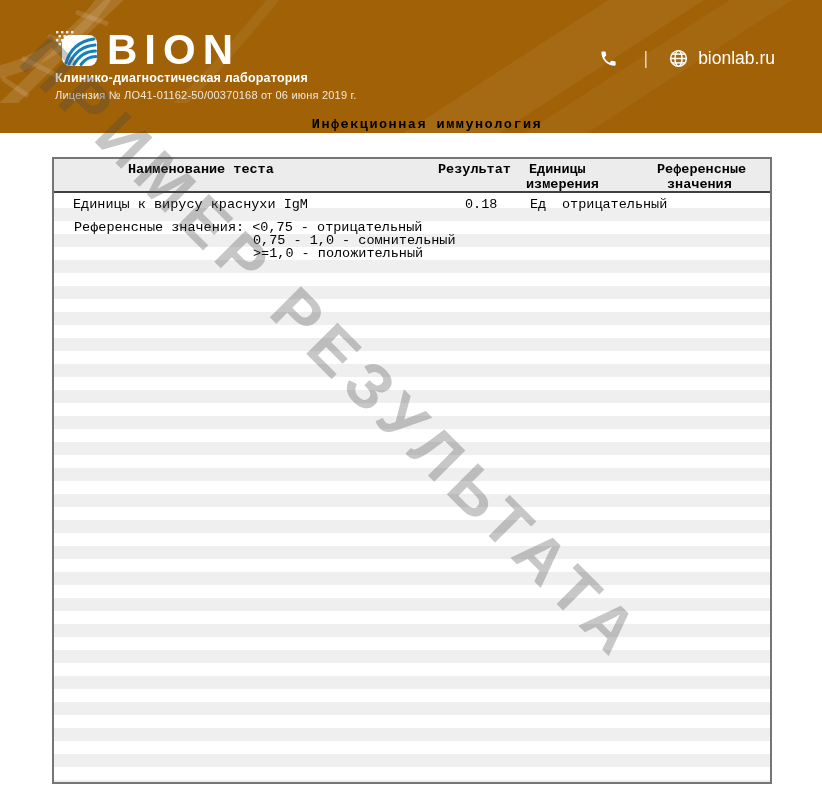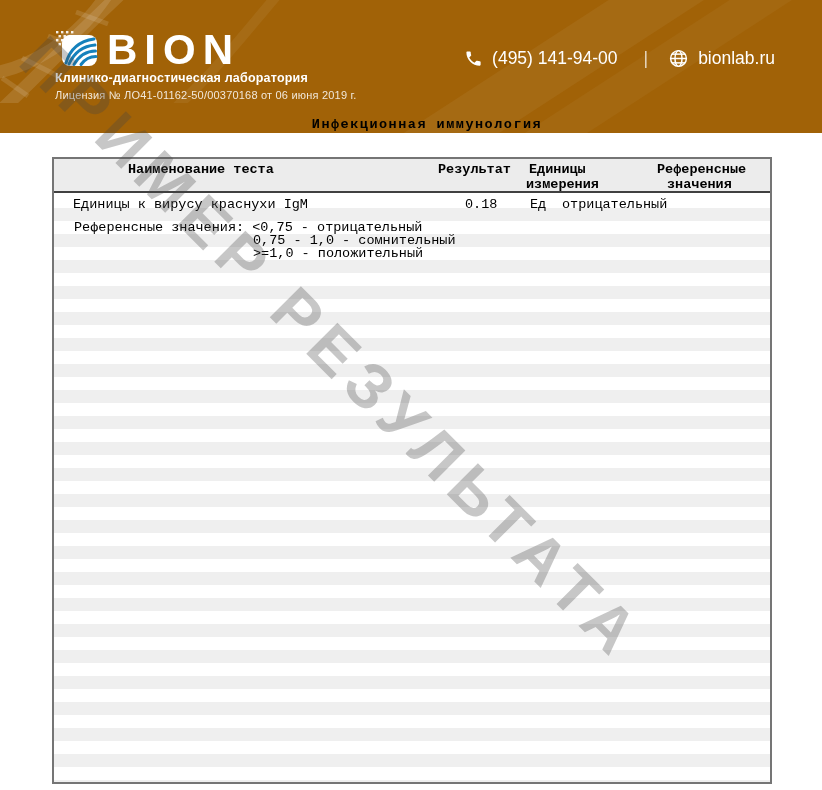--- a/index.html
+++ b/index.html
@@ -131,21 +131,20 @@
       <div class="logo-text">BION</div>
     </div>
     <div class="tagline">Клинико-диагностическая лаборатория</div>
     <div class="license">Лицензия № ЛО41-01162-50/00370168 от 06 июня 2019 г.</div>
   </div>
 
   <div class="contact">
     <svg width="19" height="19" viewBox="0 0 24 24">
       <path fill="#ffffff" d="M6.62 10.79c1.44 2.83 3.76 5.14 6.59 6.59l2.2-2.2c.27-.27.67-.36 1.02-.24 1.12.37 2.33.57 3.57.57.55 0 1 .45 1 1V20c0 .55-.45 1-1 1-9.39 0-17-7.61-17-17 0-.55.45-1 1-1h3.5c.55 0 1 .45 1 1 0 1.25.2 2.45.57 3.57.11.35.03.74-.25 1.02l-2.2 2.2z"></path>
     </svg>
-    <span class="phone-text">(495) 141-94-00</span>
     <span class="sep">|</span>
     <svg width="21" height="21" viewBox="0 0 24 24">
       <g fill="none" stroke="#ffffff" stroke-width="1.7">
         <circle cx="12" cy="12" r="9"></circle>
         <ellipse cx="12" cy="12" rx="4" ry="9"></ellipse>
         <line x1="3" y1="12" x2="21" y2="12"></line>
         <line x1="4.2" y1="7" x2="19.8" y2="7"></line>
         <line x1="4.2" y1="17" x2="19.8" y2="17"></line>
       </g>
     </svg>

